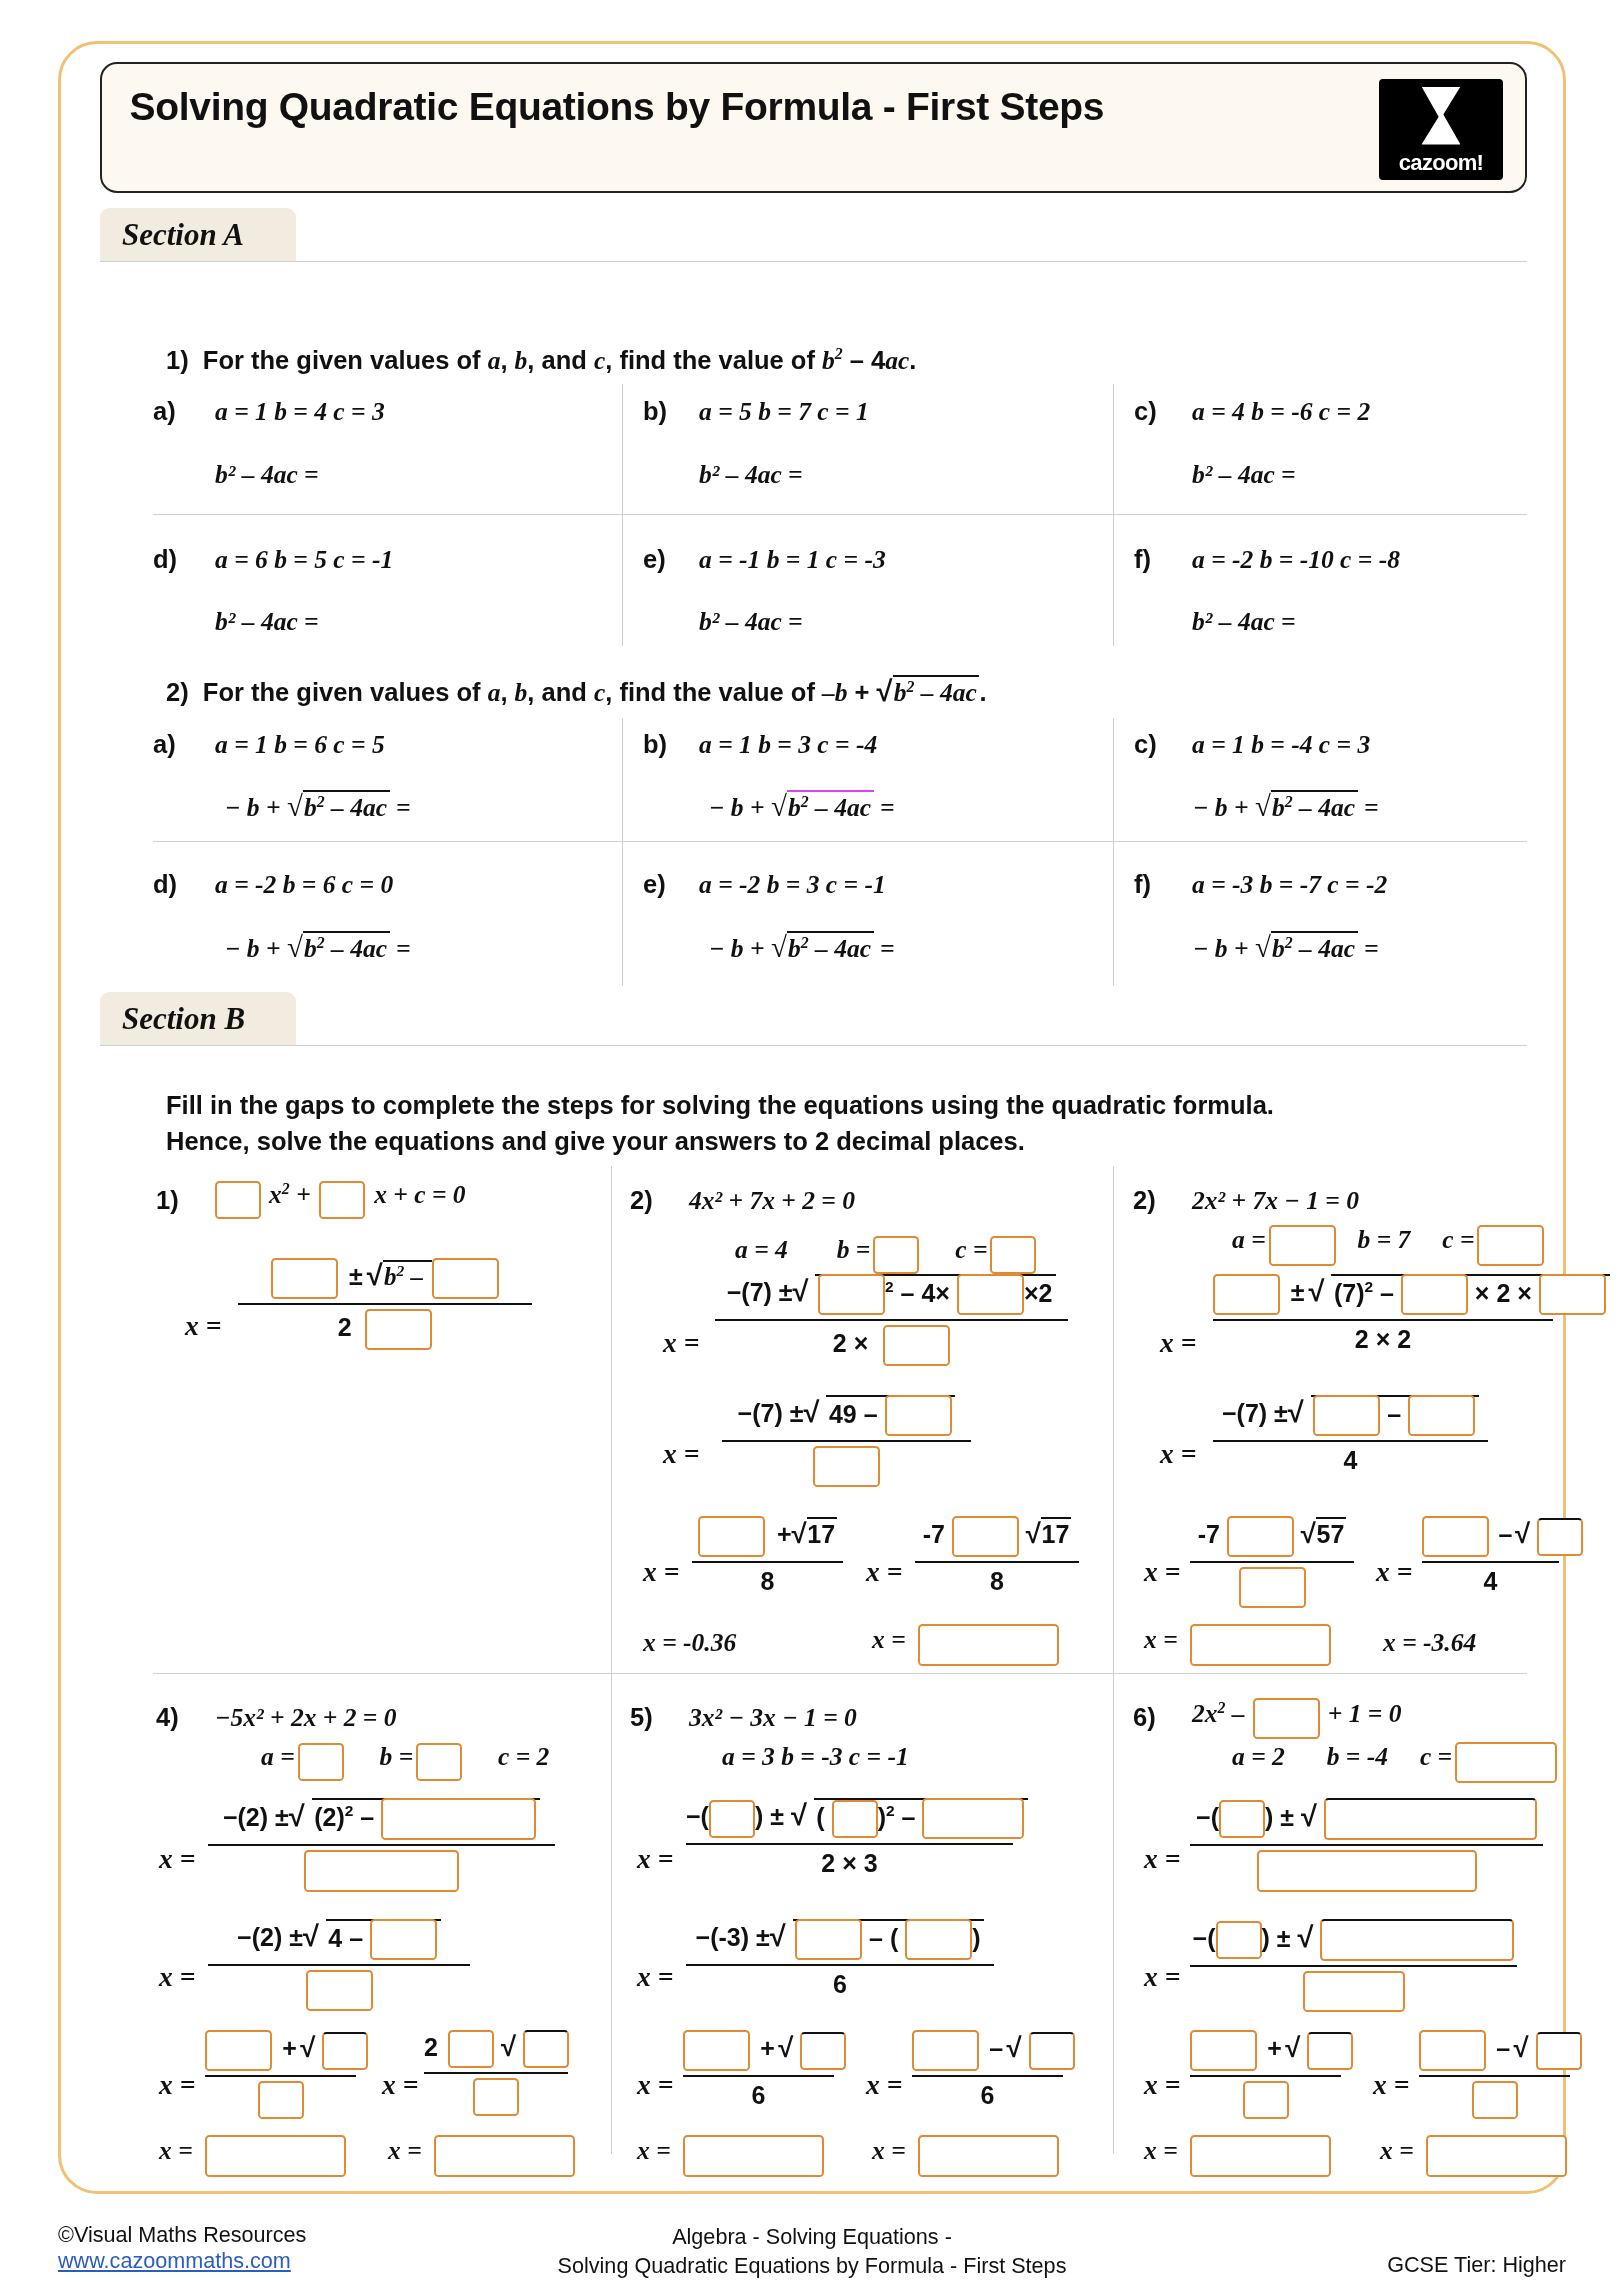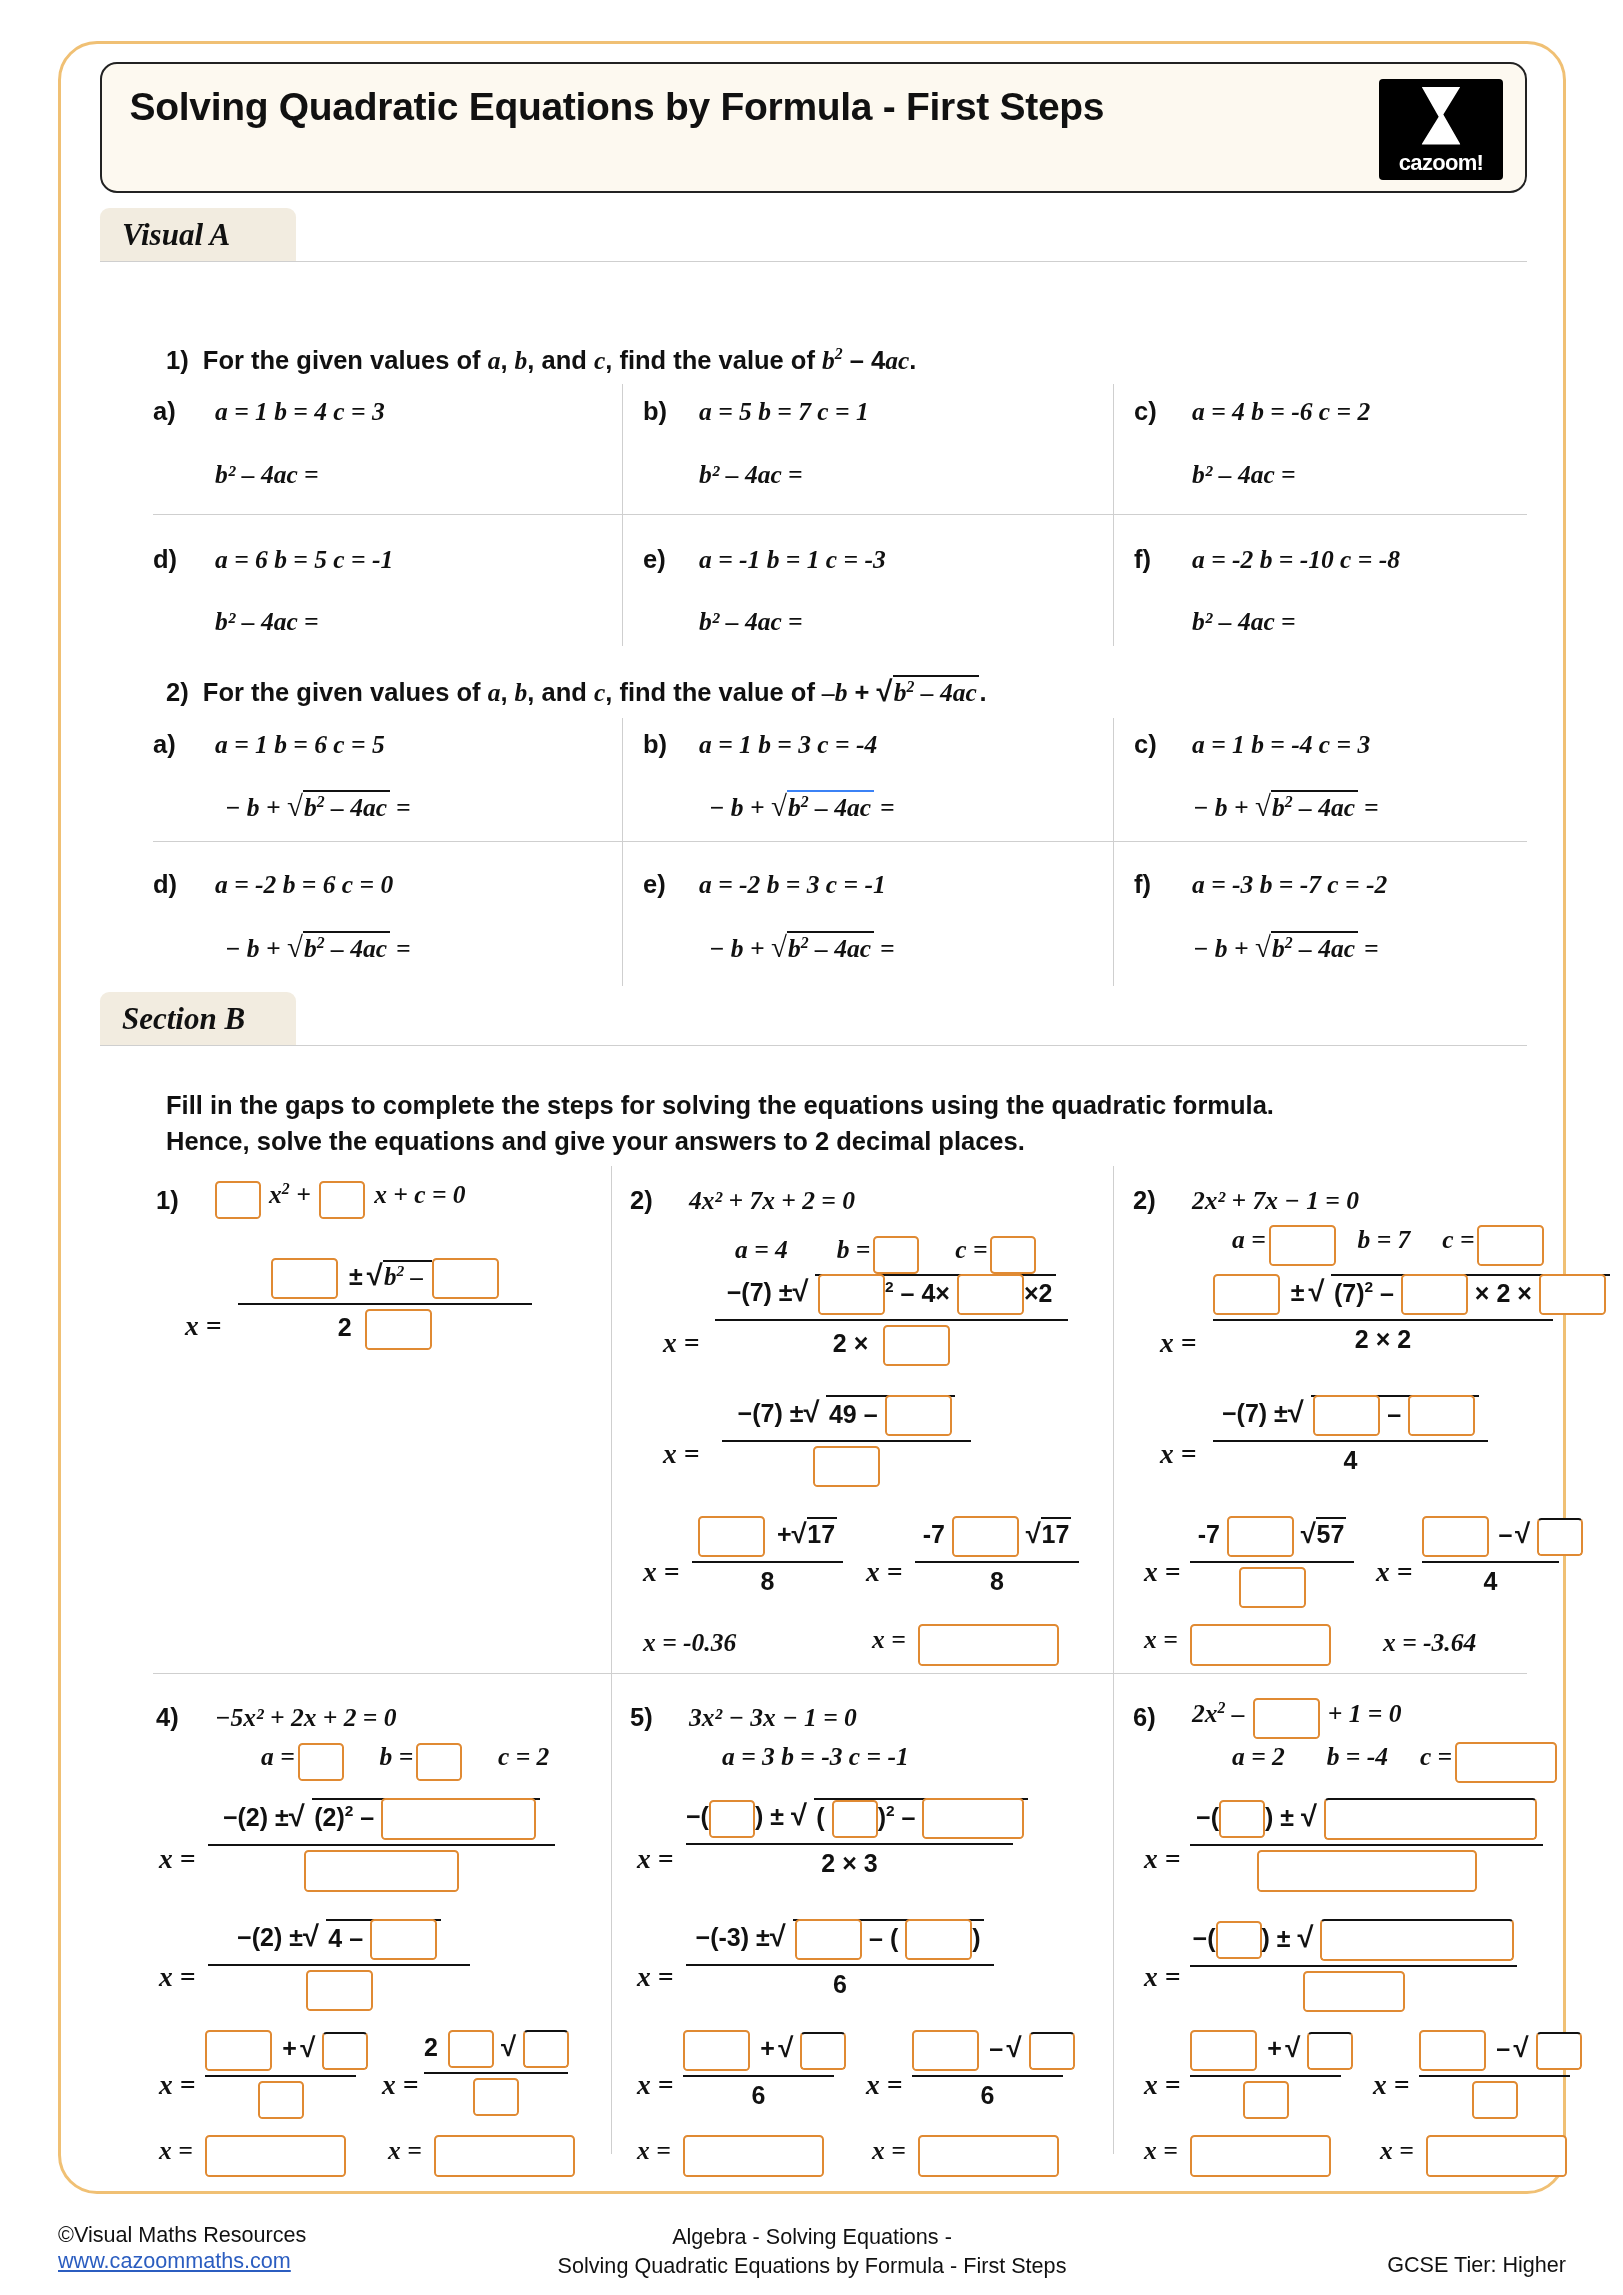--- a/index.html
+++ b/index.html
@@ -128,21 +128,21 @@
 
     <div class="titlebar">
       <h1>Solving Quadratic Equations by Formula - First Steps</h1>
       <div class="logo">
         <div class="hour"></div>
         <div class="brand">cazoom!</div>
       </div>
     </div>
 
     <div class="sectionband" style="top:164px;">
-      <span>Visual A</span>
+      <span>Section A</span>
     </div>
     <div class="hr" style="left:39px; top:217px; width:1427px;"></div>
 
     <div class="t q" style="left:105px; top:301px;">
       1)&nbsp;&nbsp;For the given values of <span class="it">a</span>, <span class="it">b</span>, and <span class="it">c</span>, find the value of <span class="it">b</span><sup class="it">2</sup> – 4<span class="it">ac</span>.
     </div>
 
     <div class="hr" style="left:92px; top:470px; width:1374px;"></div>
     <div class="vr" style="left:561px; top:340px; height:262px;"></div>
     <div class="vr" style="left:1052px; top:340px; height:262px;"></div>
@@ -178,21 +178,21 @@
     <div class="hr" style="left:92px; top:797px; width:1374px;"></div>
     <div class="vr" style="left:561px; top:674px; height:268px;"></div>
     <div class="vr" style="left:1052px; top:674px; height:268px;"></div>
 
     <div class="t q" style="left:92px; top:686px;">a)</div>
     <div class="t q it" style="left:154px; top:686px;">a = 1    b = 6    c = 5</div>
     <div class="t q it" style="left:164px; top:746px;">− <span>b</span>&nbsp;+&nbsp;<span style="font-size:29px;">√</span><span style="border-top:2px solid #111; padding:1.3px 2.6px 0 1.3px;">b<sup>2</sup> – 4ac</span>&nbsp;=</div>
 
     <div class="t q" style="left:582px; top:686px;">b)</div>
     <div class="t q it" style="left:638px; top:686px;">a = 1    b = 3    c = -4</div>
-    <div class="t q it" style="left:648px; top:746px;">− <span>b</span>&nbsp;+&nbsp;<span style="font-size:29px;">√</span><span style="border-top:2px solid #3b82f6; padding:1.3px 2.6px 0 1.3px;">b<sup>2</sup> – 4ac</span>&nbsp;=</div>
+    <div class="t q it" style="left:648px; top:746px;">− <span>b</span>&nbsp;+&nbsp;<span style="font-size:29px;">√</span><span style="border-top:2px solid #d946ef; padding:1.3px 2.6px 0 1.3px;">b<sup>2</sup> – 4ac</span>&nbsp;=</div>
 
     <div class="t q" style="left:1073px; top:686px;">c)</div>
     <div class="t q it" style="left:1131px; top:686px;">a = 1    b = -4    c = 3</div>
     <div class="t q it" style="left:1132px; top:746px;">− <span>b</span>&nbsp;+&nbsp;<span style="font-size:29px;">√</span><span style="border-top:2px solid #111; padding:1.3px 2.6px 0 1.3px;">b<sup>2</sup> – 4ac</span>&nbsp;=</div>
 
     <div class="t q" style="left:92px; top:826px;">d)</div>
     <div class="t q it" style="left:154px; top:826px;">a = -2    b = 6    c = 0</div>
     <div class="t q it" style="left:164px; top:887px;">− <span>b</span>&nbsp;+&nbsp;<span style="font-size:29px;">√</span><span style="border-top:2px solid #111; padding:1.3px 2.6px 0 1.3px;">b<sup>2</sup> – 4ac</span>&nbsp;=</div>
 
     <div class="t q" style="left:582px; top:826px;">e)</div>

